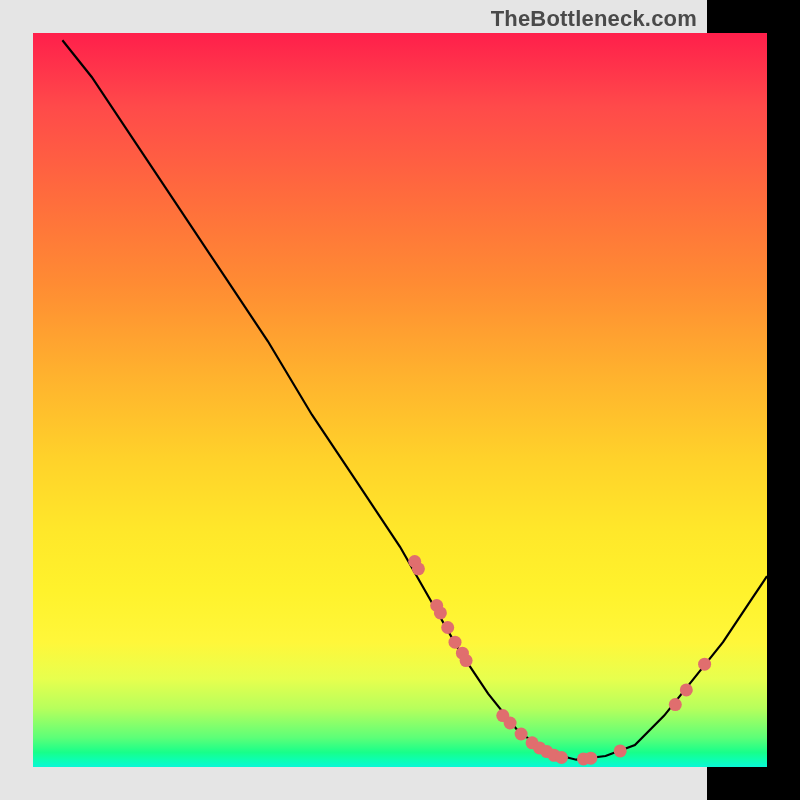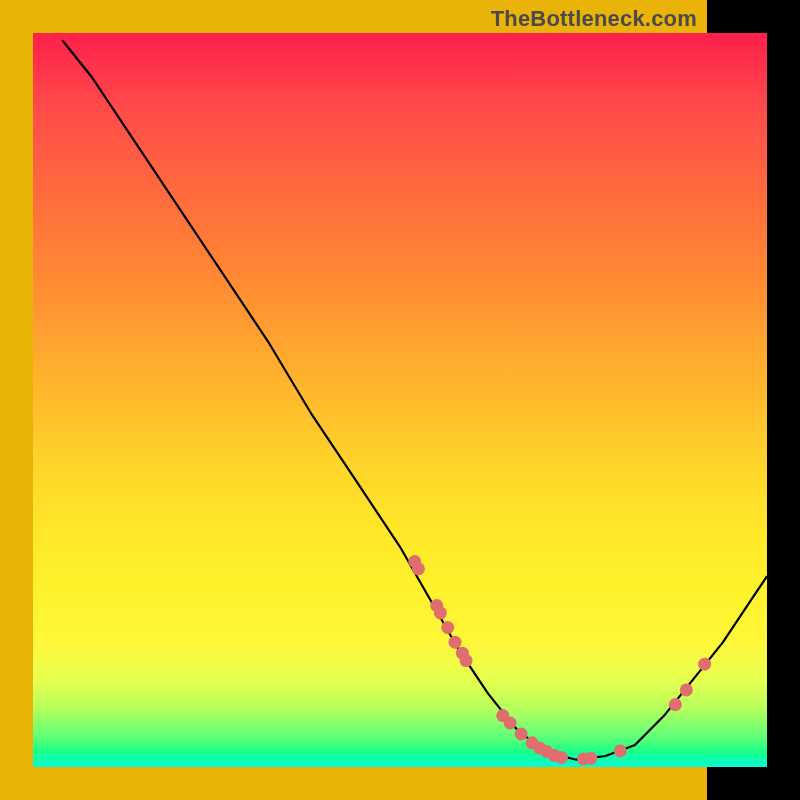--- a/index.html
+++ b/index.html
@@ -8,21 +8,21 @@
     width: 800px;
     height: 800px;
     background: #000;
     font-family: Arial, Helvetica, sans-serif;
     overflow: hidden;
   }
   .frame {
     position: relative;
     width: 707px;
     height: 800px;
-    background: #eab308;
+    background: #e5e5e5;
   }
   .watermark {
     position: absolute;
     top: 6px;
     right: 10px;
     color: #4a4a4a;
     font-size: 22px;
     font-weight: 600;
     letter-spacing: 0.2px;
   }

